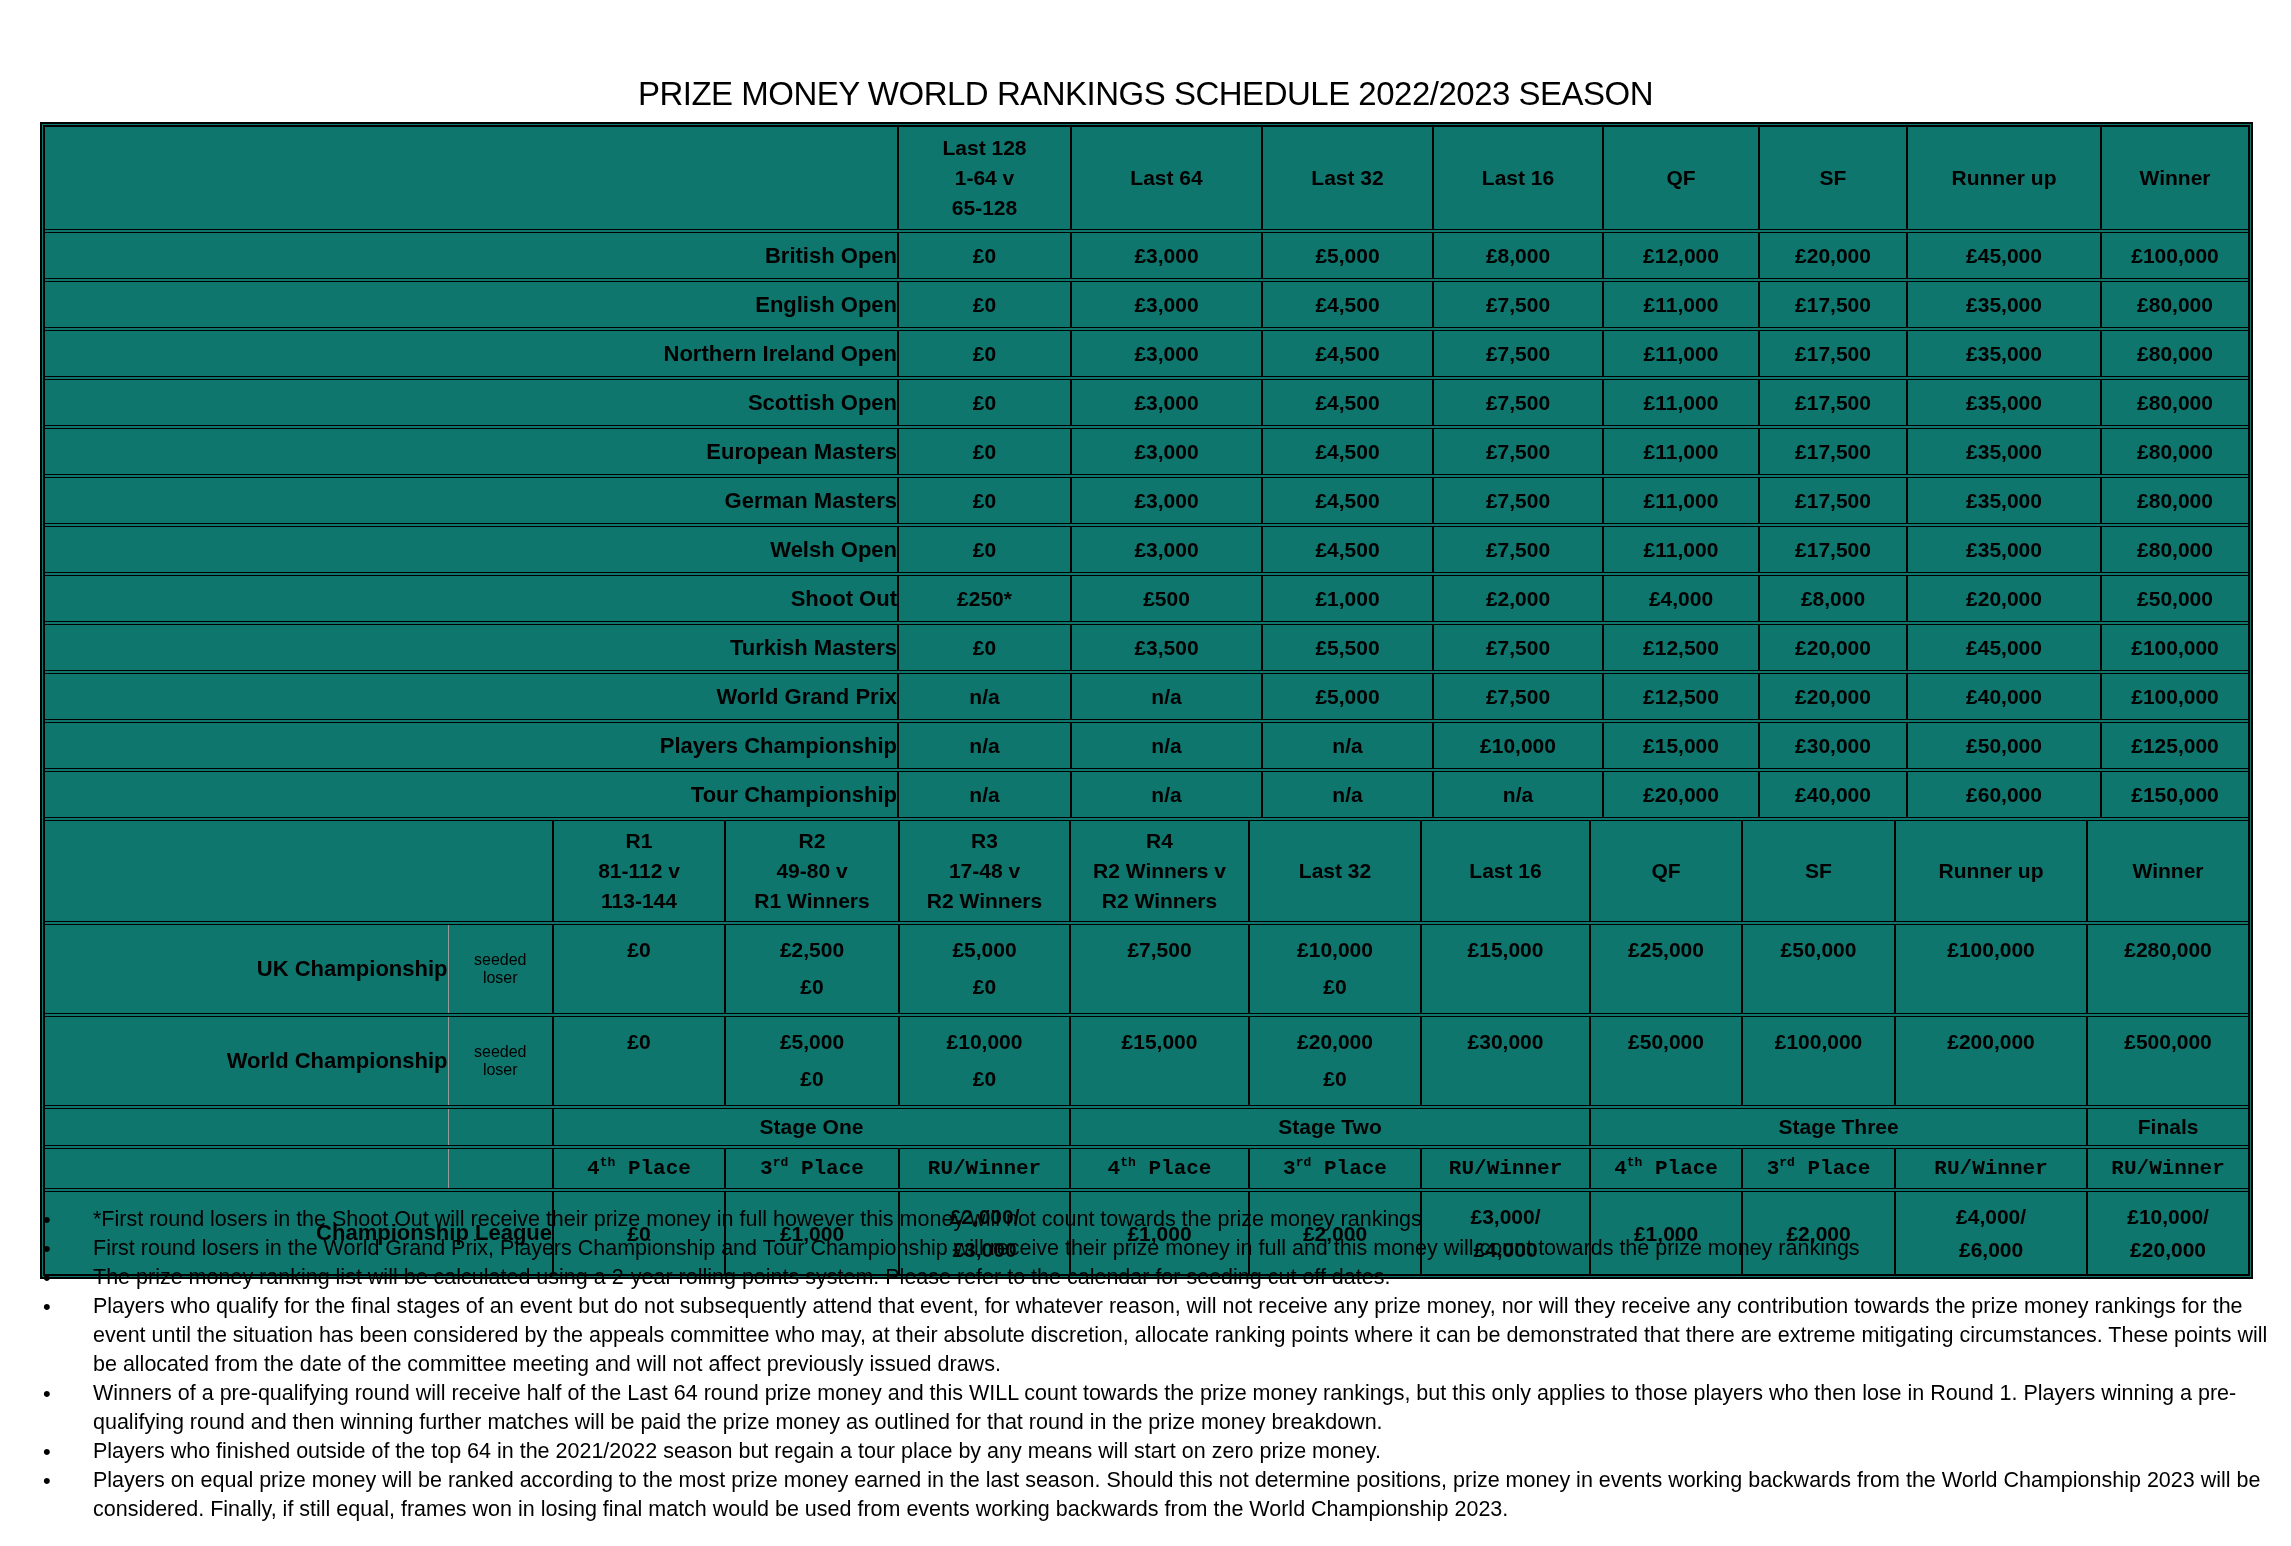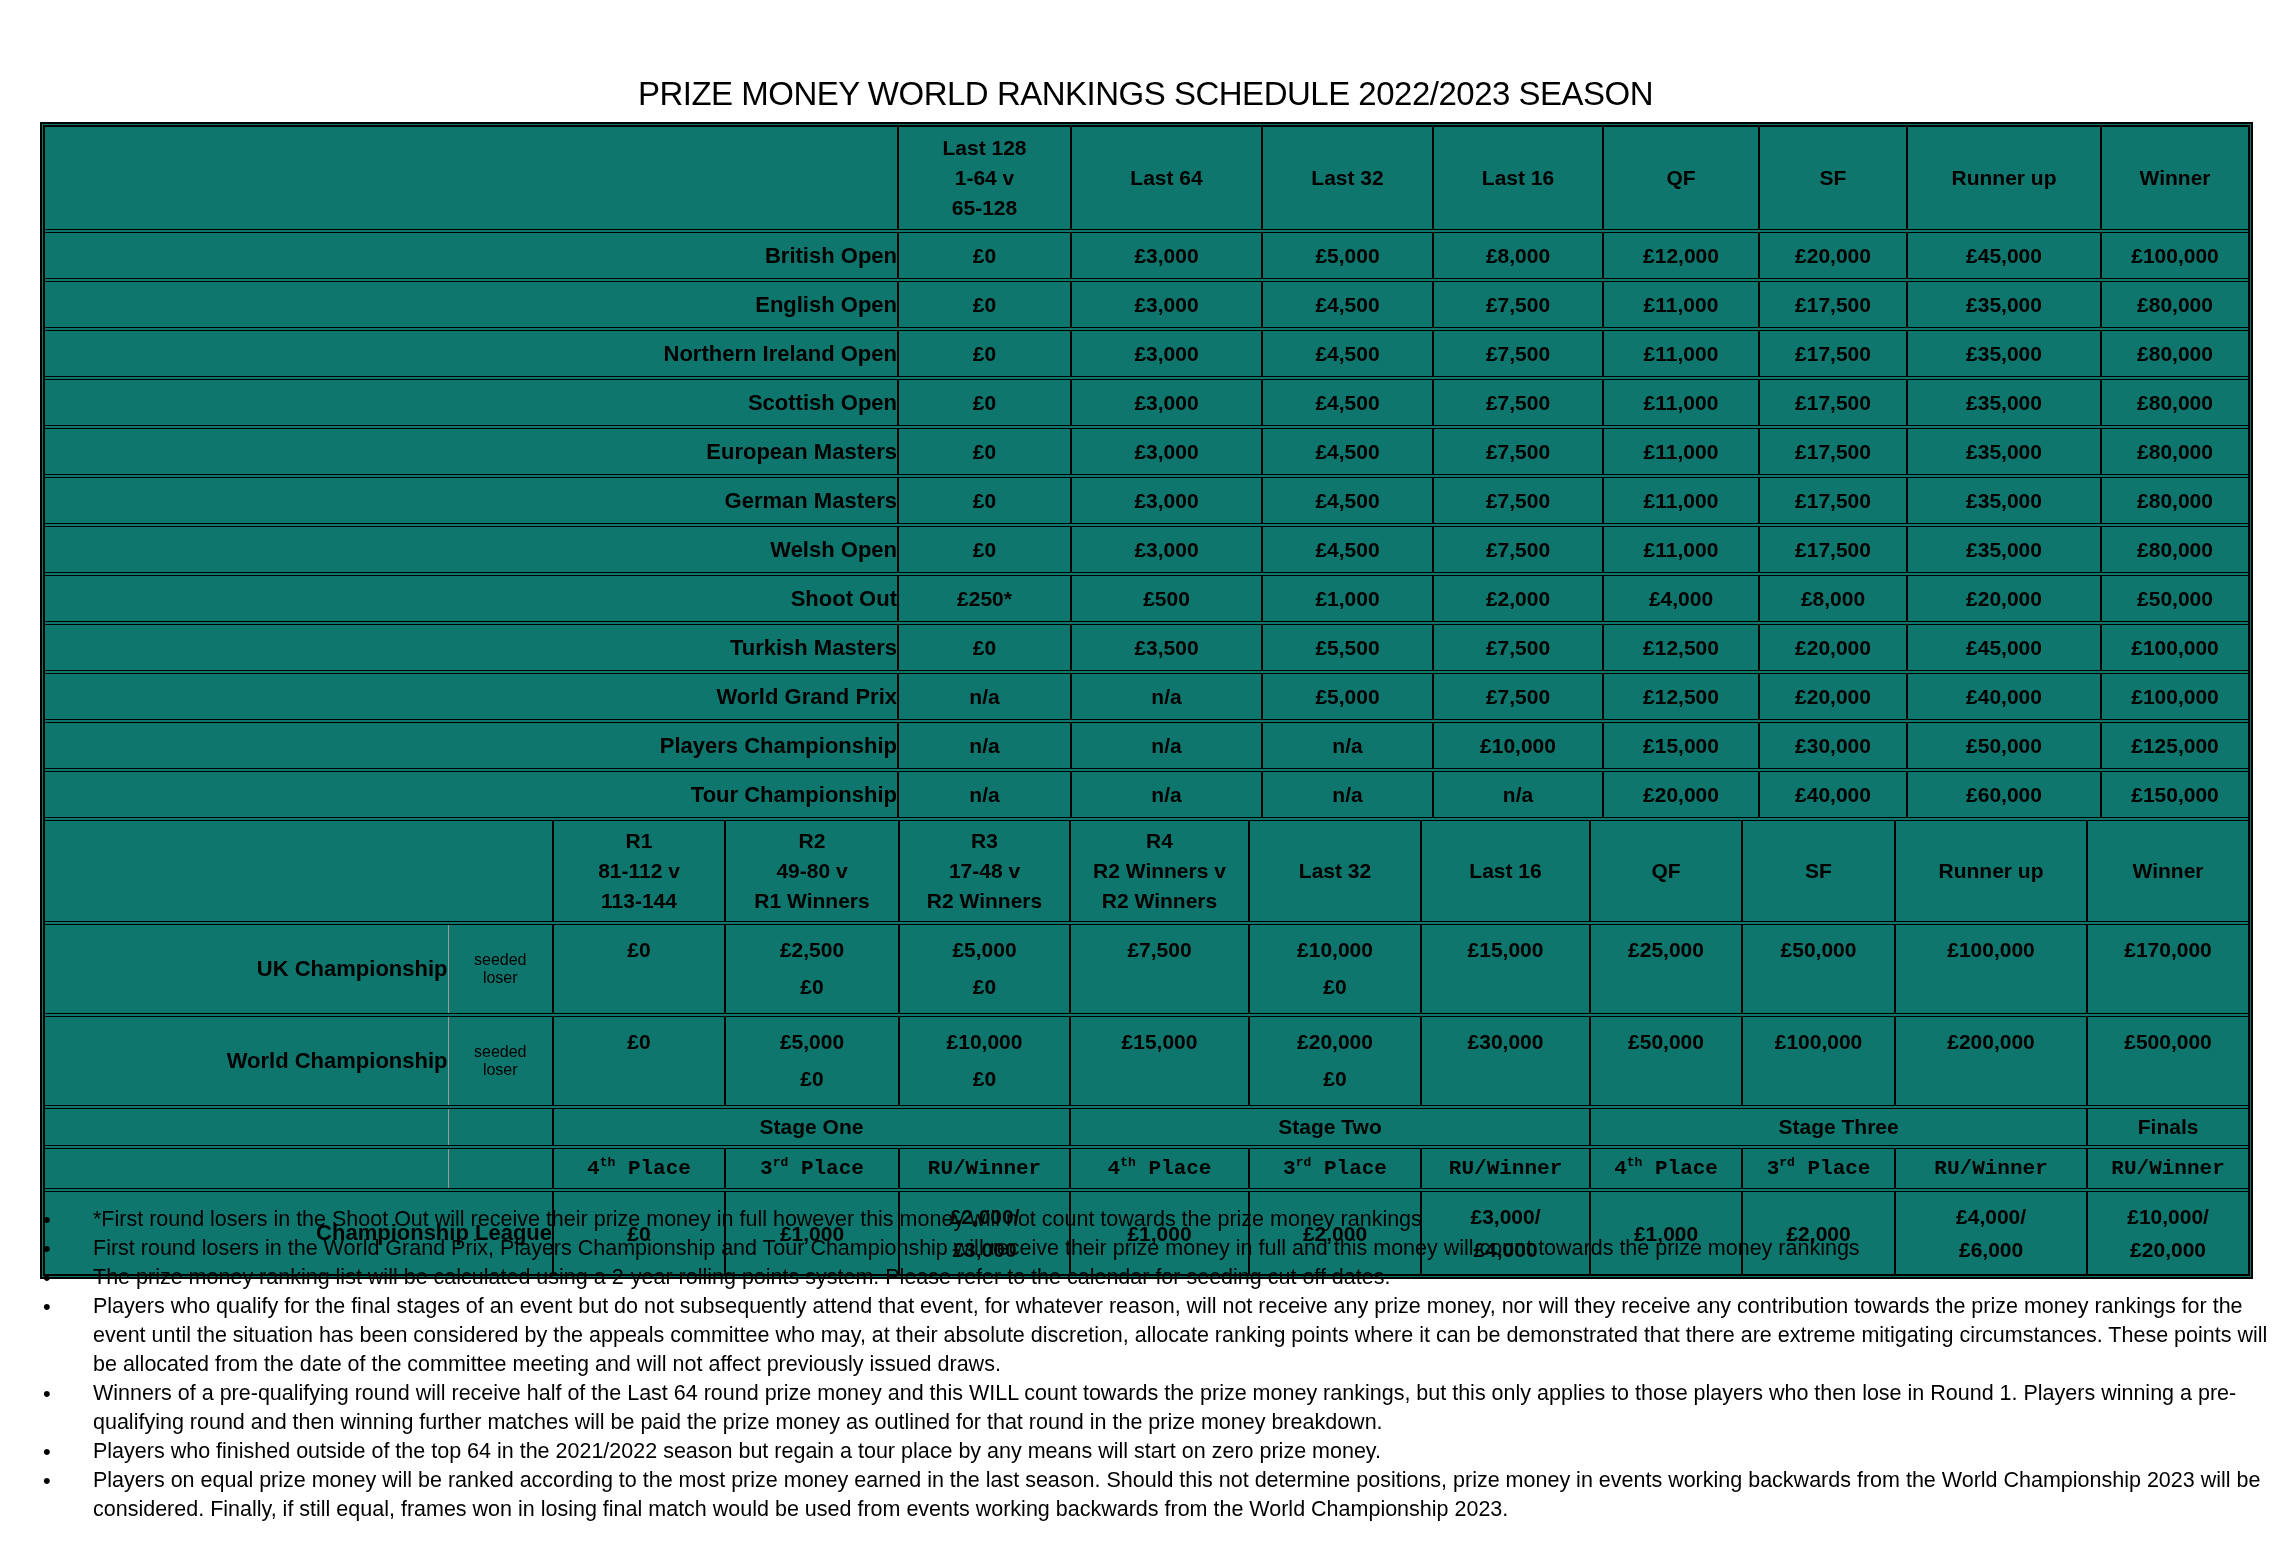--- a/index.html
+++ b/index.html
@@ -253,21 +253,21 @@
 £0</td>
           <td class="qval pre">£5,000
 £0</td>
           <td class="qval pre">£7,500</td>
           <td class="qval pre">£10,000
 £0</td>
           <td class="qval pre">£15,000</td>
           <td class="qval pre">£25,000</td>
           <td class="qval pre">£50,000</td>
           <td class="qval pre">£100,000</td>
-          <td class="qval pre">£170,000</td>
+          <td class="qval pre">£280,000</td>
         </tr>
         <tr class="qrow">
           <td class="event">World Championship</td>
           <td class="note sub pre">seeded
 loser</td>
           <td class="qval pre">£0</td>
           <td class="qval pre">£5,000
 £0</td>
           <td class="qval pre">£10,000
 £0</td>

